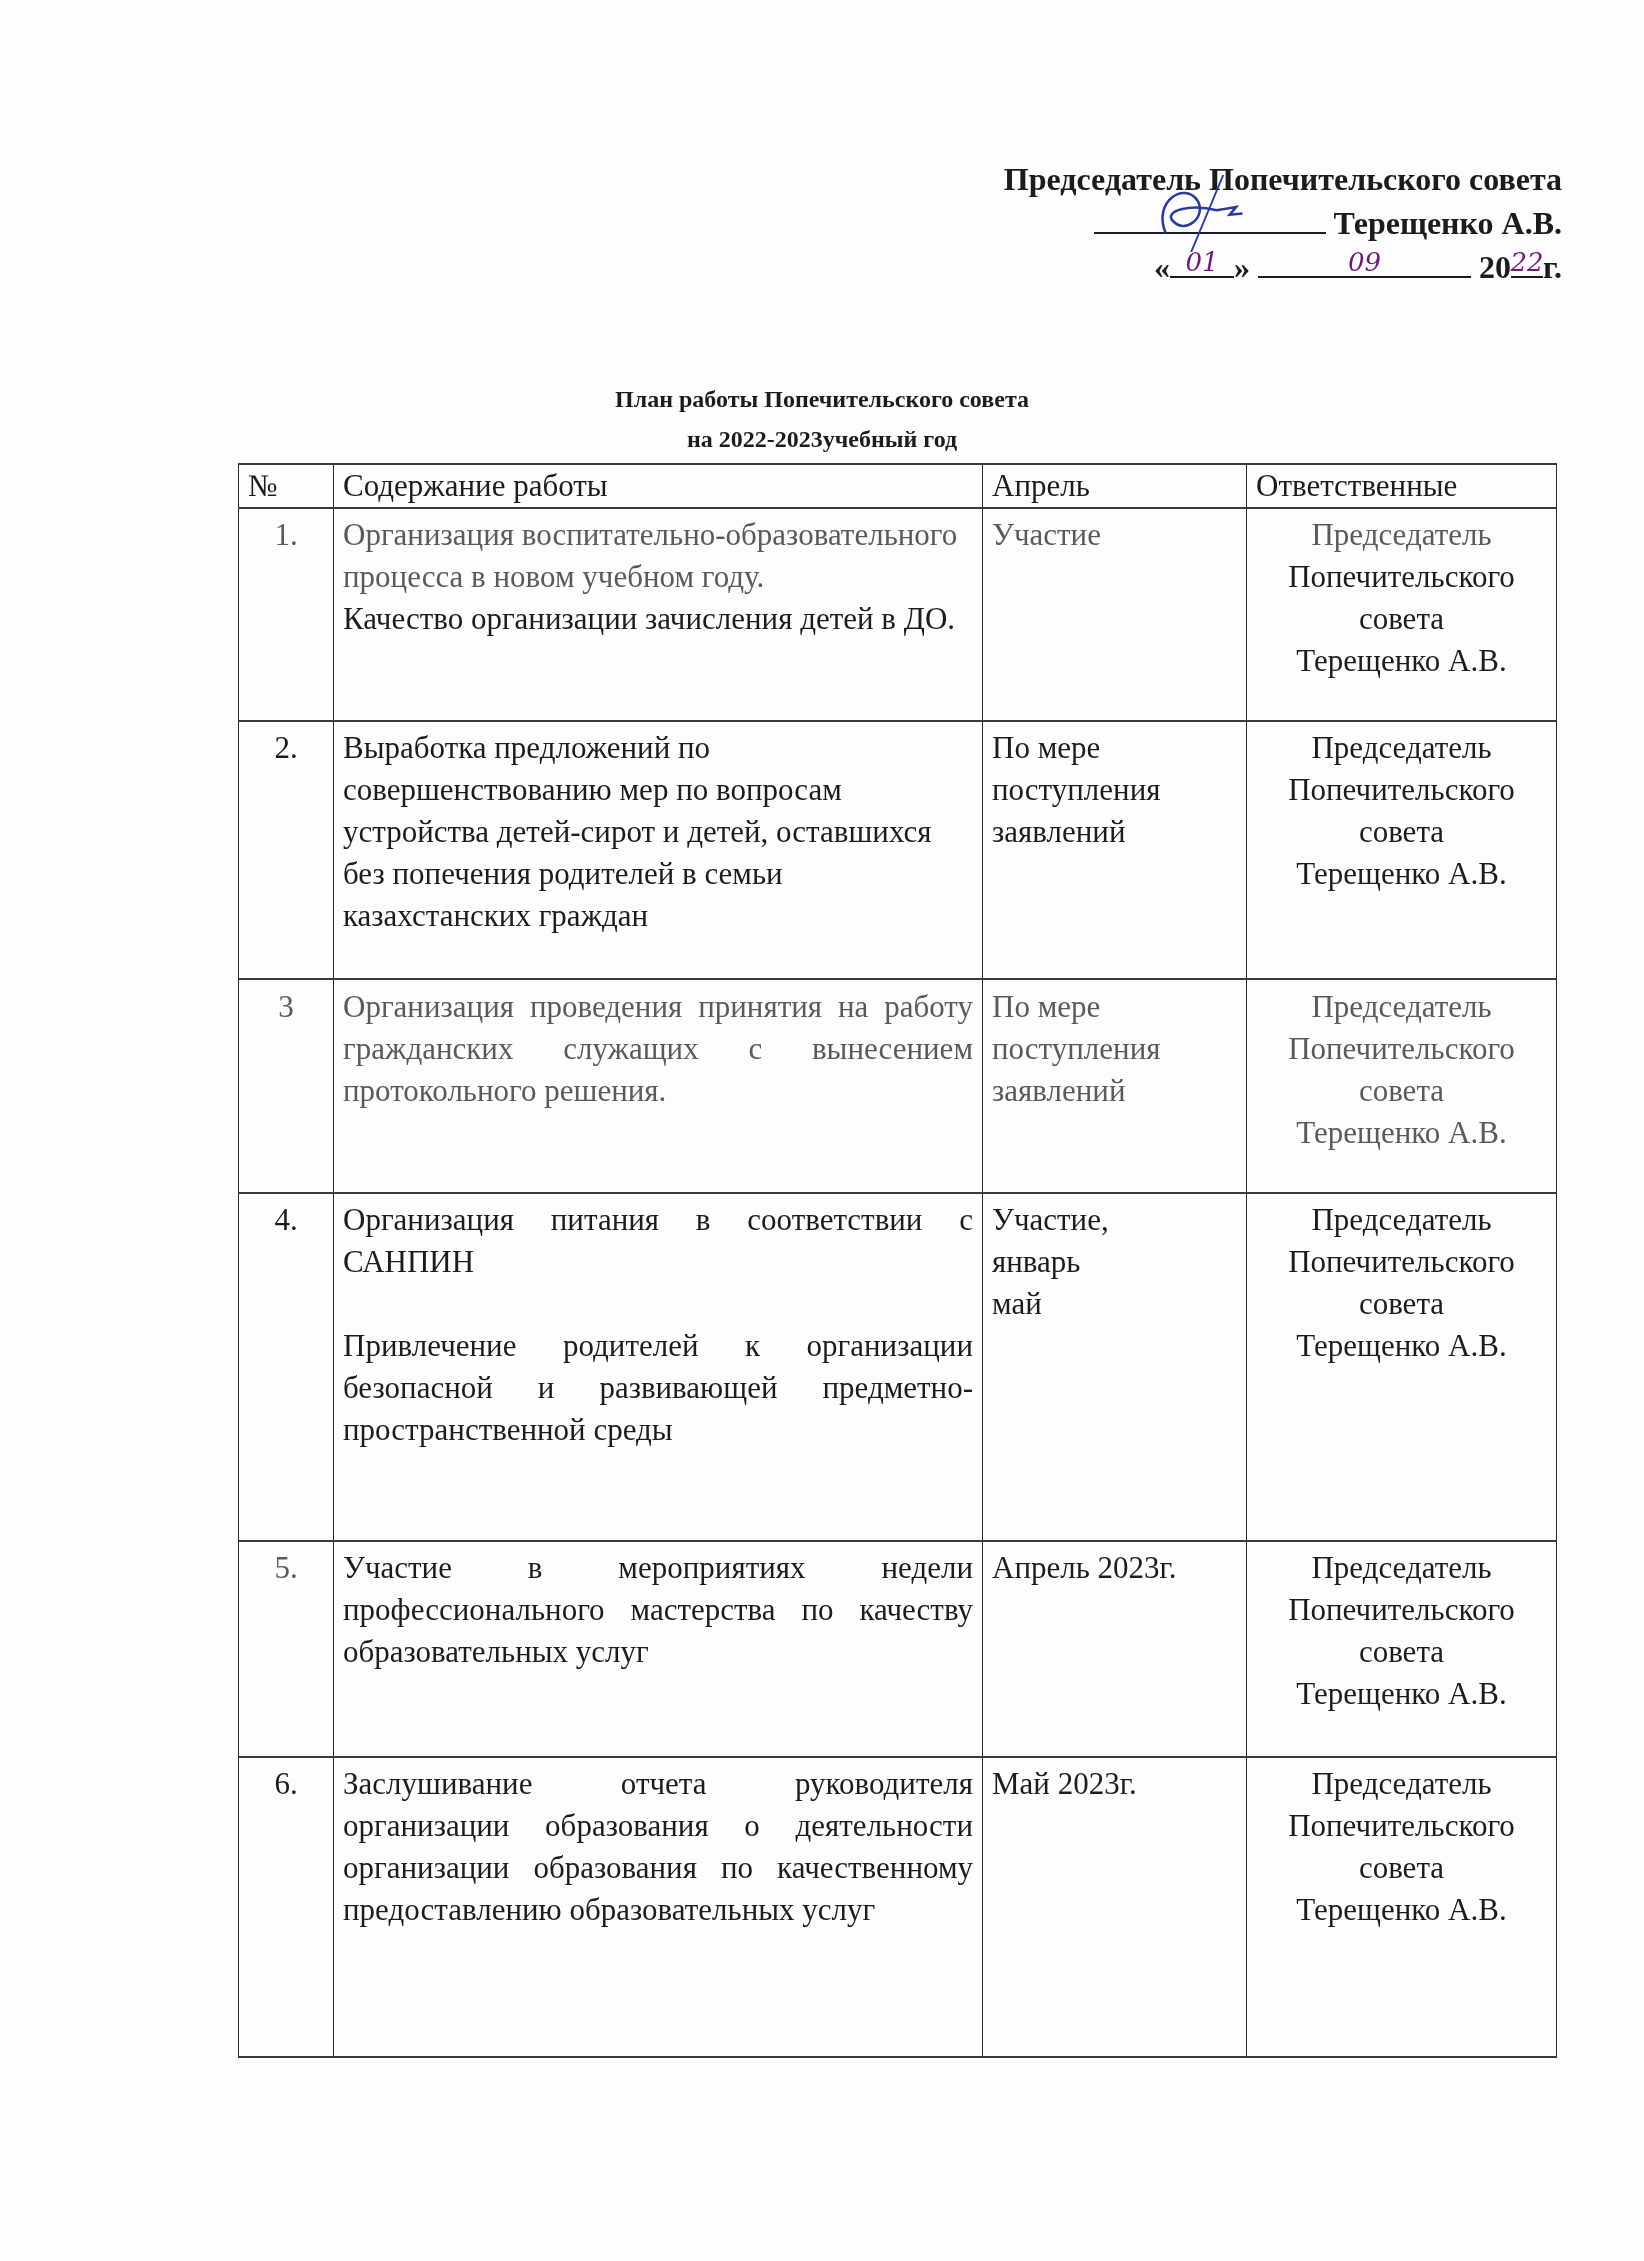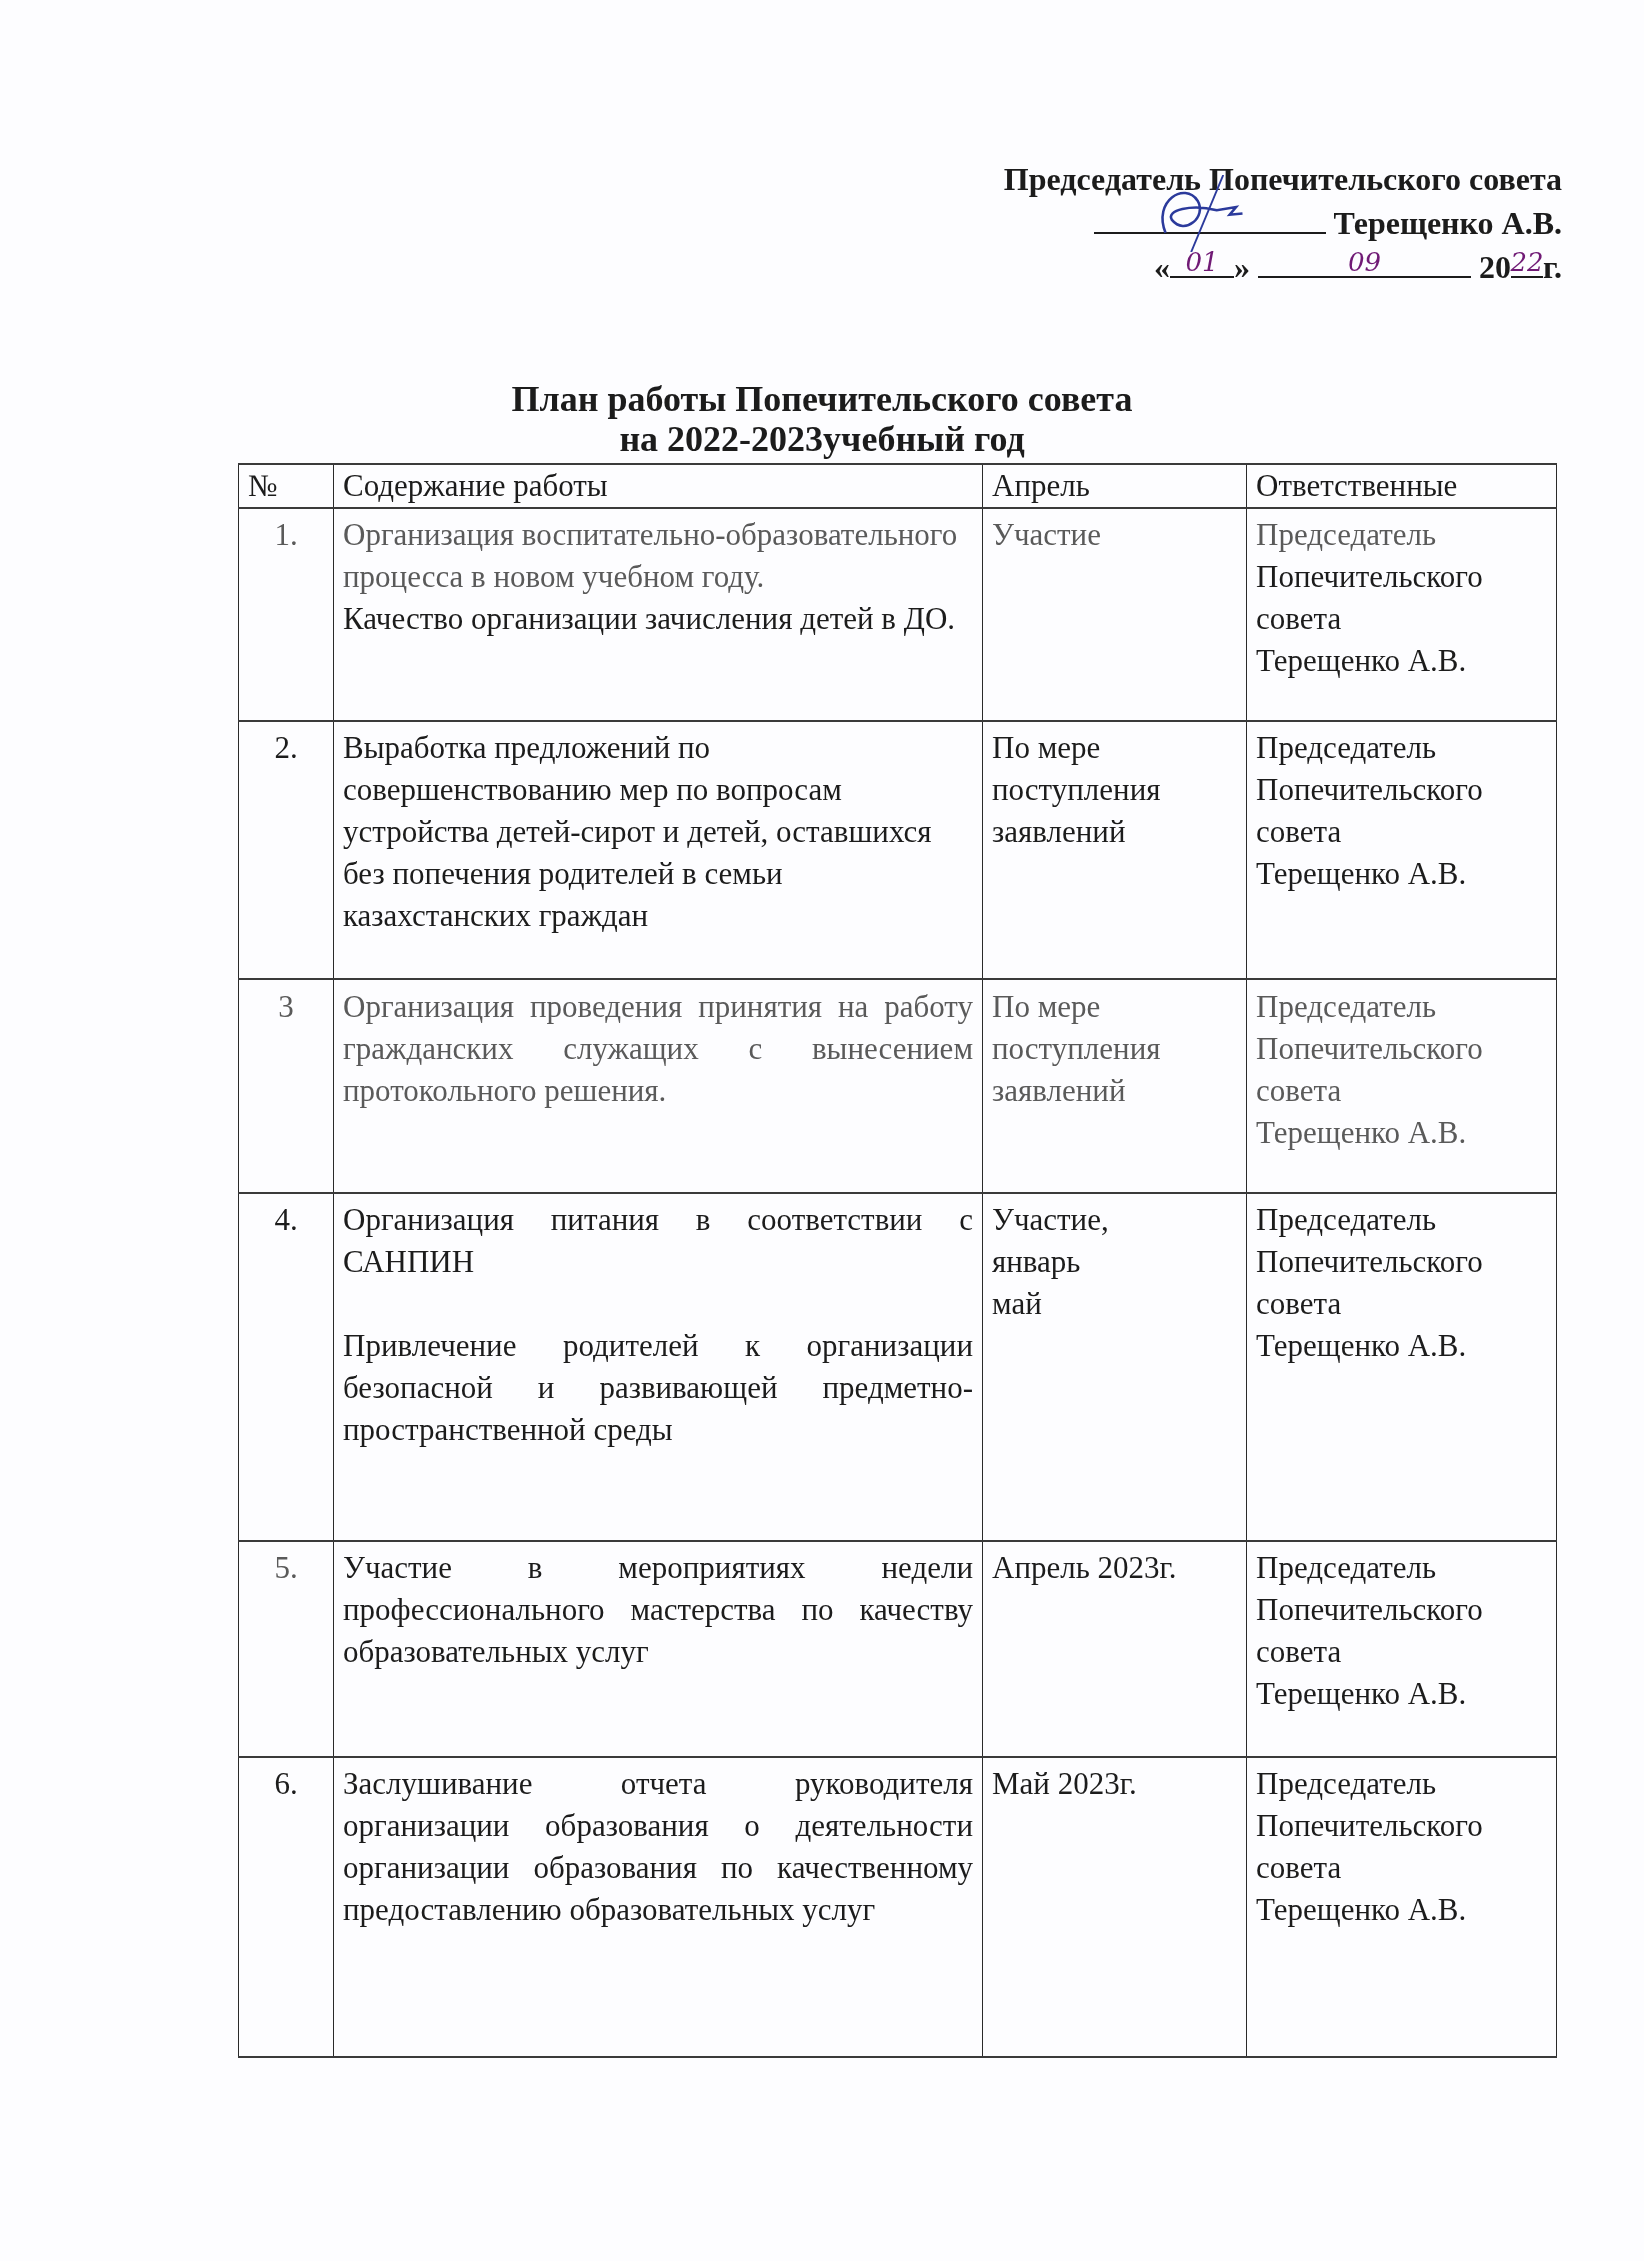--- a/index.html
+++ b/index.html
@@ -16,40 +16,40 @@
   .blank { display: inline-block; border-bottom: 2.6px solid #1c1c1c; height: 31px; vertical-align: baseline; position: relative; }
   .hand { position: absolute; left: 50%; top: -3.9px; transform: translateX(-50%); color: #701a75; font-style: italic; font-weight: normal; font-family: "DejaVu Serif", serif; font-size: 26px; }
   .sign-blank { width: 232px; }
   .day-blank { width: 64px; }
   .month-blank { width: 213px; }
   .year-blank { width: 32px; }
   .signature-icon { position: absolute; left: 52px; top: -26px; width: 116px; height: 77px; }
 
   .title {
     position: absolute; left: 0; right: 0; top: 379px; text-align: center;
-    font-weight: bold; font-size: 36px; line-height: 40px;
+    font-weight: bold; font-size: 24px; line-height: 40px;
   }
 
   table.plan {
     position: absolute; left: 238px; top: 463px; width: 1318px;
     border-collapse: collapse; table-layout: fixed; font-size: 31px; line-height: 42px;
   }
   table.plan th, table.plan td {
     border-left: 1.3px solid #2a2a2a; border-right: 1.3px solid #2a2a2a;
     border-top: 2.6px solid #3a3a3a; border-bottom: 2.6px solid #3a3a3a;
     vertical-align: top; padding: 5.2px 9px 0 9px; font-weight: normal;
   }
   table.plan th { text-align: left; height: 39px; padding-top: 0; }
   col.c-num { width: 95px; }
   col.c-content { width: 649px; }
   col.c-dates { width: 264px; }
   col.c-resp { width: 310px; }
   td.num { text-align: center; padding-left: 2.6px; padding-right: 2.6px; }
   td.content .j { text-align: justify; }
-  td.resp { padding-left: 3.9px; padding-right: 3.9px; }
+  td.resp { text-align: center; padding-left: 3.9px; padding-right: 3.9px; }
   .para { display: block; }
   .gap { display: block; height: 42px; }
   tr.r1 td { height: 206px; }
   tr.r2 td { height: 251px; }
   tr.r3 td { height: 206px; }
   tr.r4 td { height: 341px; }
   tr.r5 td { height: 209px; }
   tr.r6 td { height: 293px; }
   .faint { color: #5a5a5a; }
 </style>

